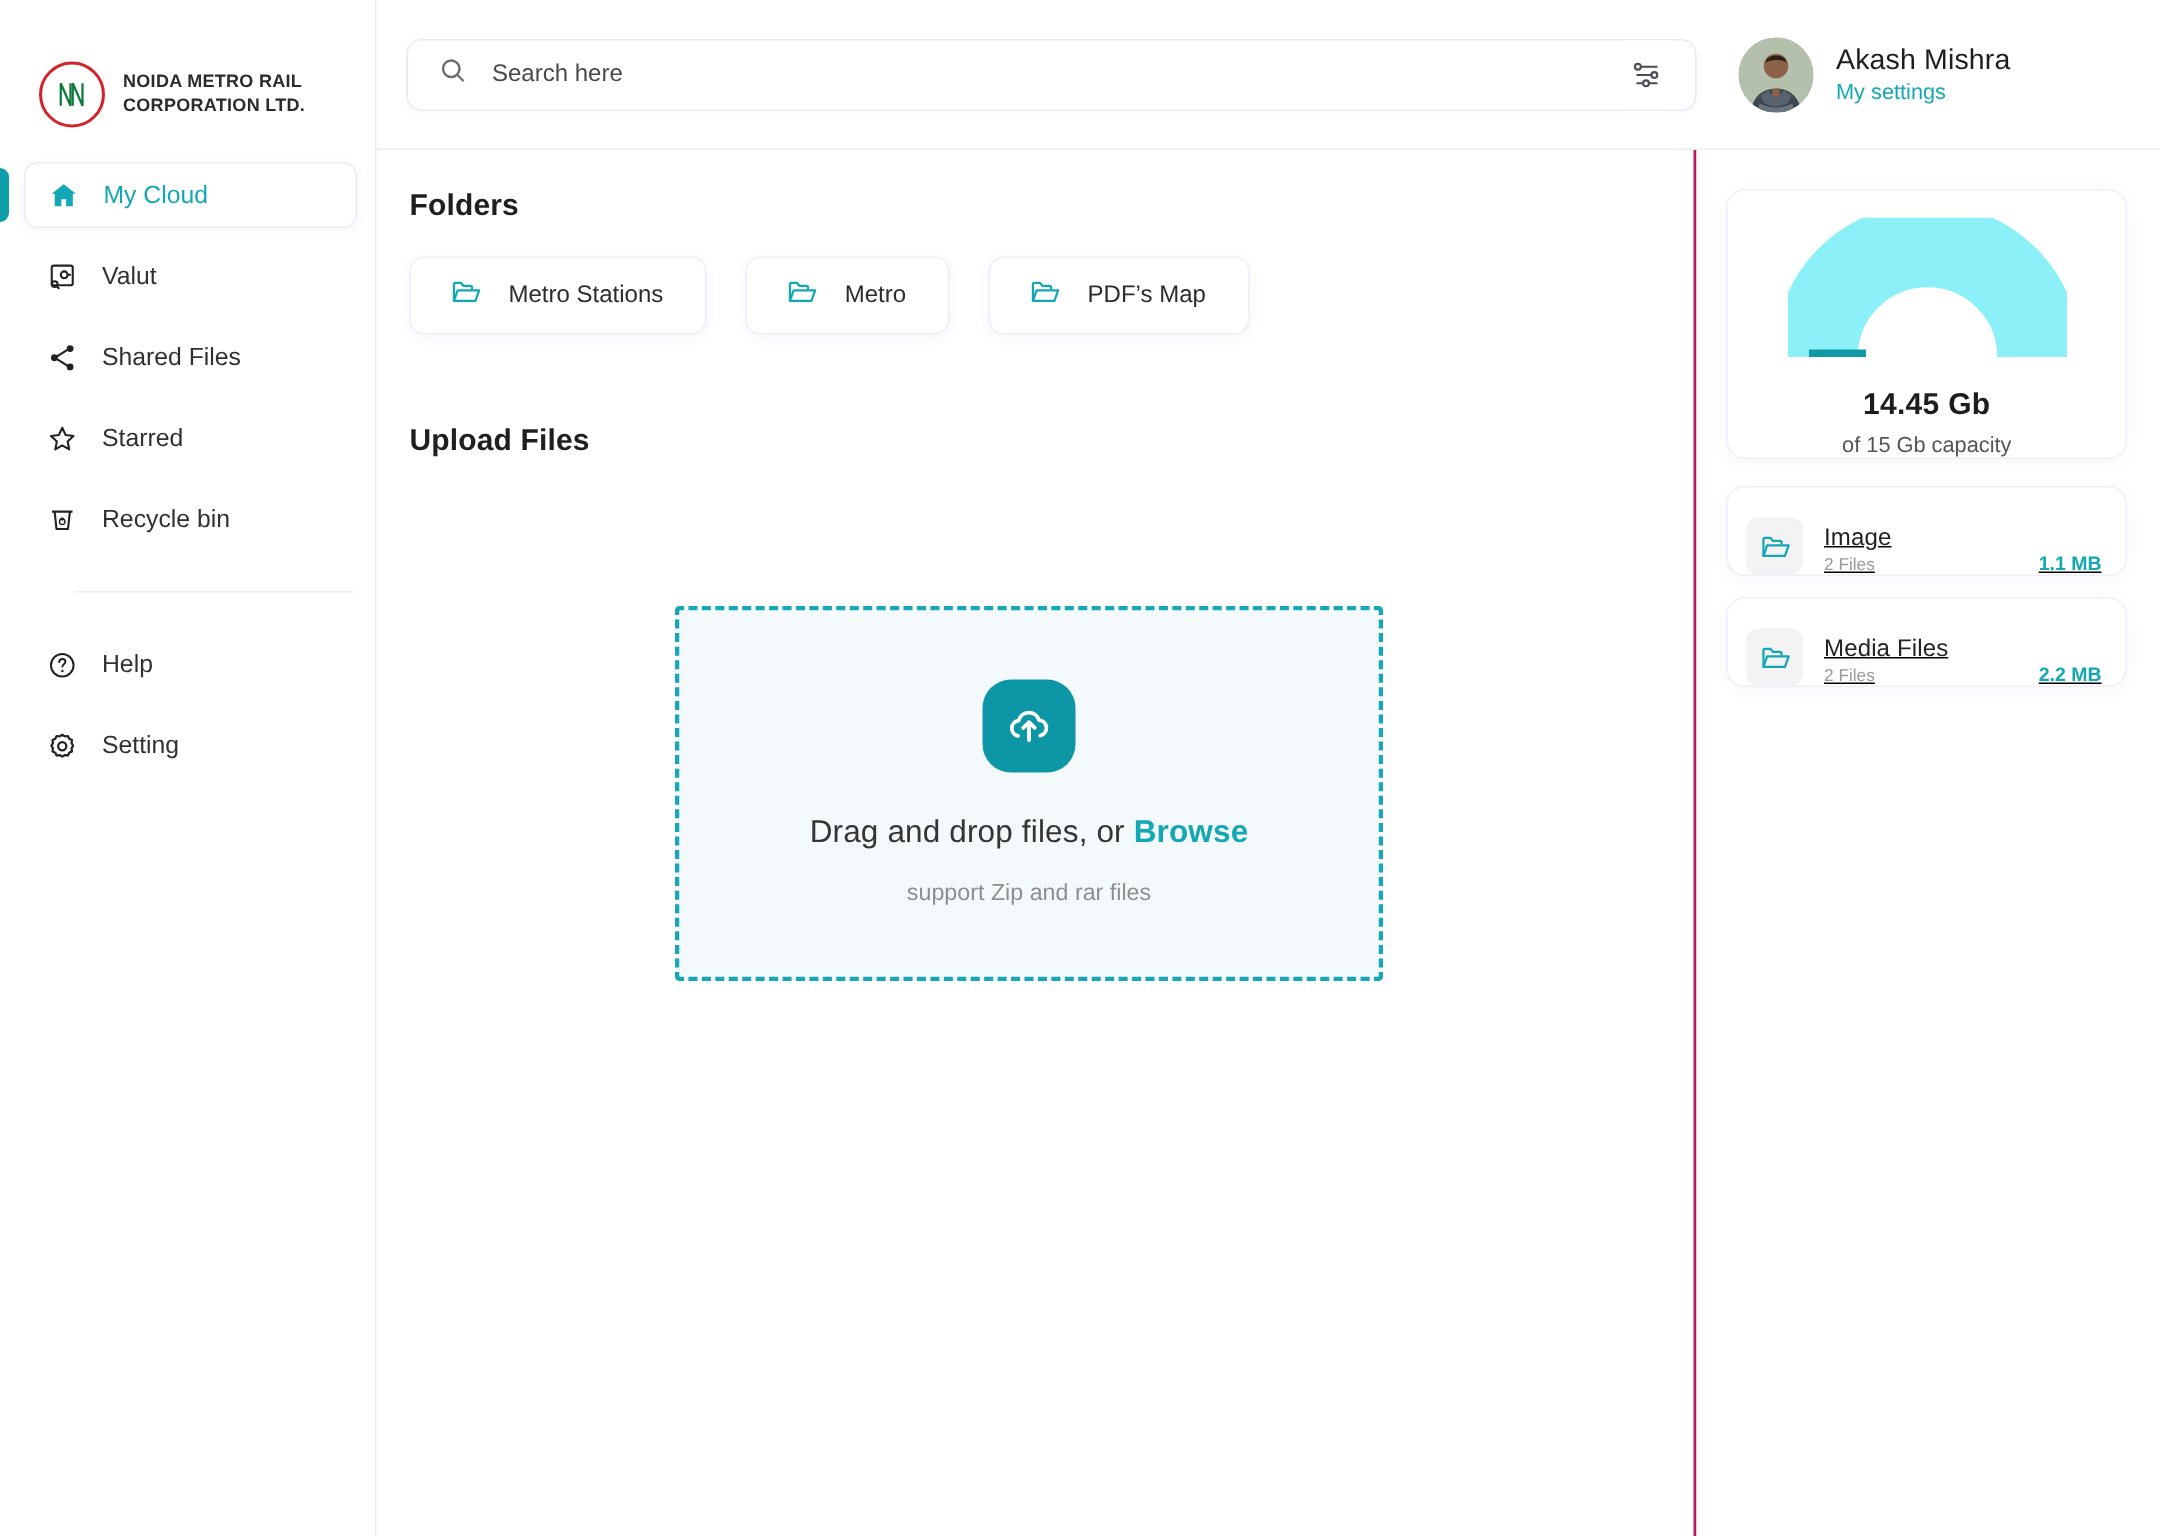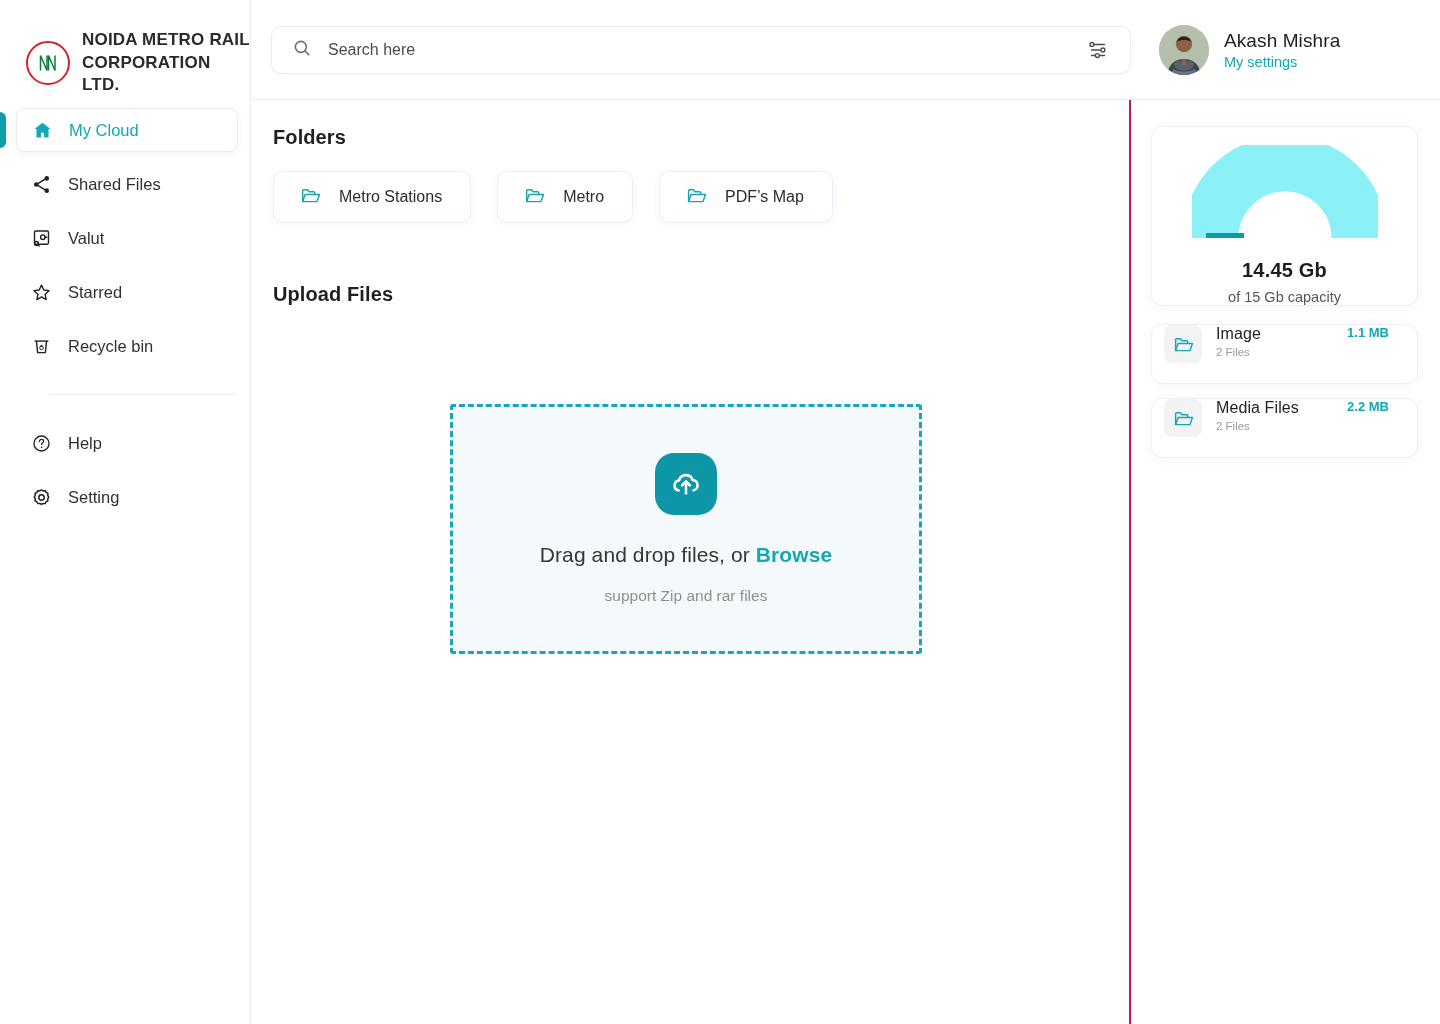--- a/index.html
+++ b/index.html
@@ -40,21 +40,21 @@
   }
   .brand-mark {
     width: 44px; height: 44px;
     flex: 0 0 44px;
     border: 2.5px solid #d2232a;
     border-radius: 50%;
     display: flex; align-items: center; justify-content: center;
     background: #fff;
   }
   .brand-text {
-    font-size: 17px;
+    font-size: 12px;
     font-weight: 700;
     letter-spacing: 0.2px;
     line-height: 1.32;
     color: #2b2b2b;
     white-space: pre-line;
   }
 
   .nav {
     padding: 8px 0 0 0;
   }
@@ -292,23 +292,24 @@
   .gauge-cap {
     margin-top: 7px;
     font-size: 14.5px;
     color: #555;
   }
 
   .cat-list { margin-top: 18px; display: flex; flex-direction: column; gap: 14px; }
   .cat-item {
     height: 60px;
     display: flex;
-    align-items: flex-start;
-    padding: 0 28px 0 12px;
-    cursor: pointer;
+    align-items: flex-end;
+    padding: 0 16px 0 12px;
+    cursor: pointer;
+    text-decoration: underline;
   }
   .cat-ico {
     width: 38px; height: 38px;
     border-radius: 8px;
     background: #f3f3f3;
     display: flex; align-items: center; justify-content: center;
     flex: 0 0 38px;
     margin-right: 14px;
   }
   .cat-text { flex: 1 1 auto; min-width: 0; }
@@ -344,42 +345,42 @@
         <span class="nav-ico">
           <svg width="21" height="21" viewBox="0 0 24 24" fill="#13a8b4">
             <path d="M12 3.2 2.8 10.4h2.3V20h5.1v-5.3h3.6V20h5.1v-9.6h2.3z"></path>
           </svg>
         </span>
         <span class="nav-label">My Cloud</span>
       </div>
 
       <div class="nav-item">
         <span class="nav-ico">
+          <svg width="21" height="21" viewBox="0 0 24 24" fill="none" stroke="#222" stroke-width="1.6">
+            <rect x="4" y="3.5" width="16" height="15" rx="1.6"></rect>
+            <circle cx="13.5" cy="10.5" r="2.6"></circle>
+            <line x1="16.2" y1="10.5" x2="18" y2="10.5" stroke-linecap="round"></line>
+            <circle cx="6.2" cy="17.6" r="2.2"></circle>
+            <line x1="7.9" y1="19.3" x2="9.3" y2="20.7" stroke-linecap="round"></line>
+          </svg>
+        </span>
+        <span class="nav-label">Valut</span>
+      </div>
+
+      <div class="nav-item">
+        <span class="nav-ico">
           <svg width="21" height="21" viewBox="0 0 24 24" fill="none" stroke="#222" stroke-width="1.7" stroke-linecap="round" stroke-linejoin="round">
             <circle cx="18" cy="5" r="2.6" fill="#222" stroke="none"></circle>
             <circle cx="6" cy="12" r="2.6" fill="#222" stroke="none"></circle>
             <circle cx="18" cy="19" r="2.6" fill="#222" stroke="none"></circle>
             <line x1="8.3" y1="10.8" x2="15.6" y2="6.2"></line>
             <line x1="8.3" y1="13.2" x2="15.6" y2="17.8"></line>
           </svg>
         </span>
         <span class="nav-label">Shared Files</span>
-      </div>
-
-      <div class="nav-item">
-        <span class="nav-ico">
-          <svg width="21" height="21" viewBox="0 0 24 24" fill="none" stroke="#222" stroke-width="1.6">
-            <rect x="4" y="3.5" width="16" height="15" rx="1.6"></rect>
-            <circle cx="13.5" cy="10.5" r="2.6"></circle>
-            <line x1="16.2" y1="10.5" x2="18" y2="10.5" stroke-linecap="round"></line>
-            <circle cx="6.2" cy="17.6" r="2.2"></circle>
-            <line x1="7.9" y1="19.3" x2="9.3" y2="20.7" stroke-linecap="round"></line>
-          </svg>
-        </span>
-        <span class="nav-label">Valut</span>
       </div>
 
       <div class="nav-item">
         <span class="nav-ico">
           <svg width="21" height="21" viewBox="0 0 24 24" fill="none" stroke="#222" stroke-width="1.6" stroke-linejoin="round">
             <path d="M12 3.6l2.6 5.6 6 .7-4.5 4.2 1.2 6-5.3-3-5.3 3 1.2-6L3.4 9.9l6-.7z"></path>
           </svg>
         </span>
         <span class="nav-label">Starred</span>
       </div>

